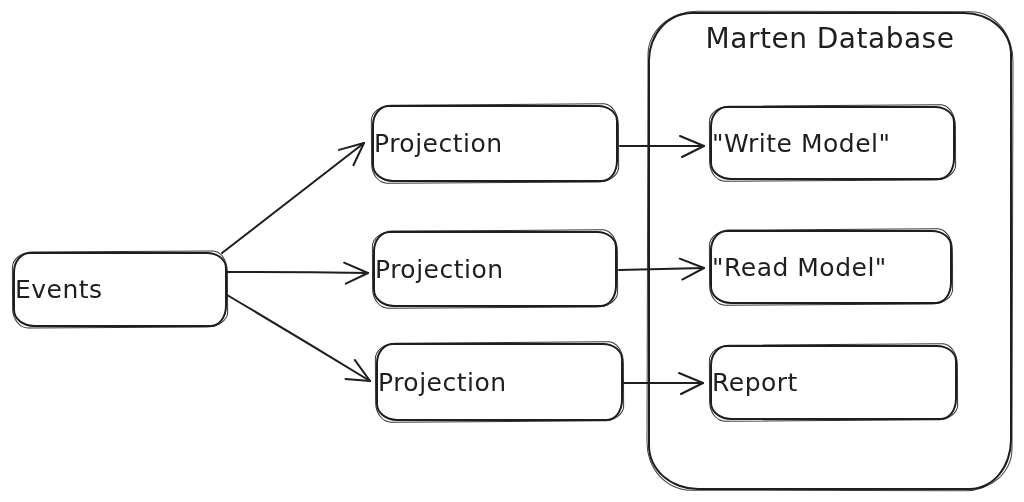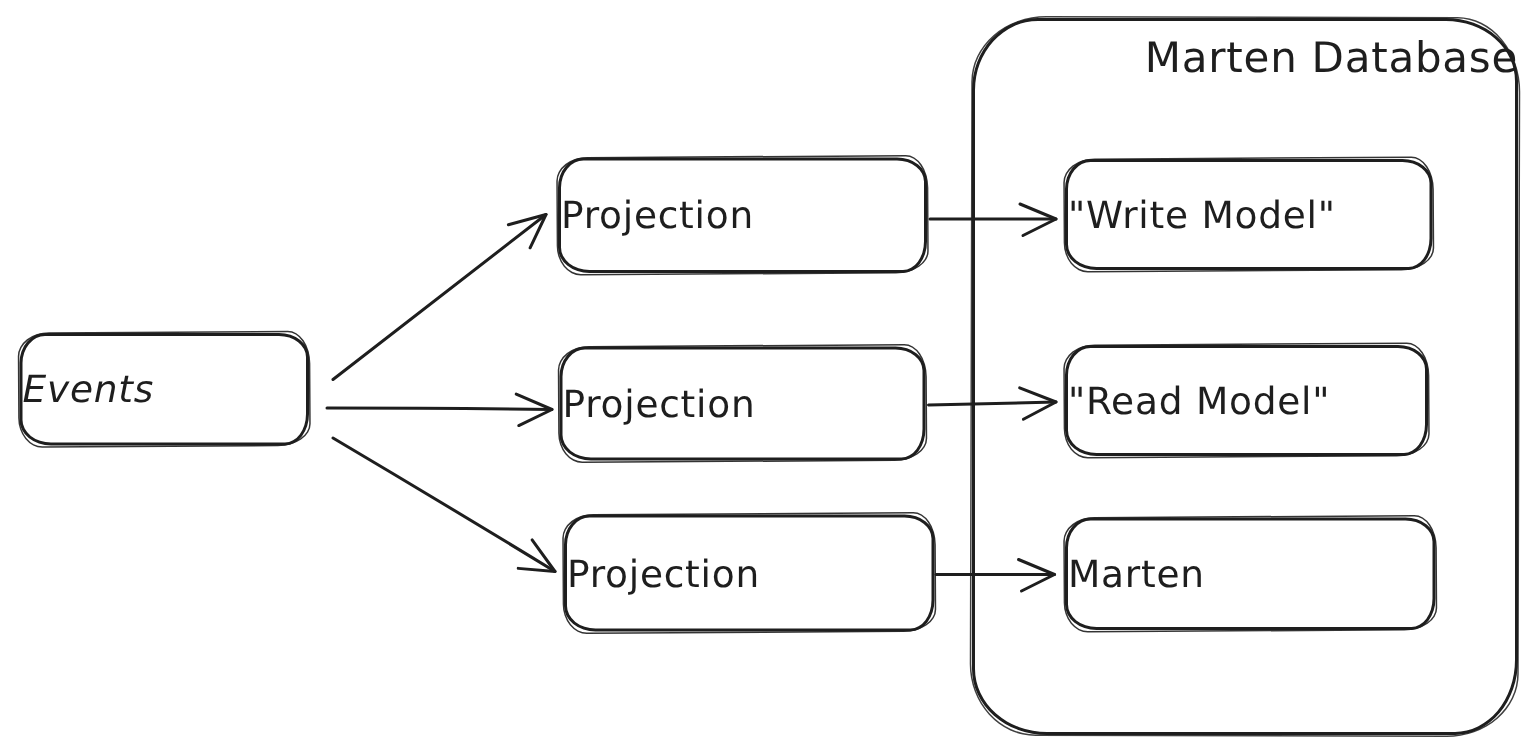--- a/index.html
+++ b/index.html
@@ -55,28 +55,28 @@
     border: 1.3px solid #1e1e1e;
     border-radius: 50px 42px 48px 44px / 44px 50px 42px 48px;
     transform: rotate(0.15deg);
     pointer-events: none;
     opacity: 0.85;
   }
   .db-title {
     position: absolute;
     left: 648px; top: 22px;
     width: 364px;
-    text-align: right;
+    text-align: center;
     font-size: 28px;
     letter-spacing: 0.5px;
     white-space: nowrap;
     user-select: none;
   }
   
-  .n-events      { left: 13px;  top: 222px; width: 193px; height: 75px; font-style: italic; }
+  .n-events      { left: 13px;  top: 252px; width: 214px; height: 75px; }
   .n-projection1 { left: 372px; top: 105px; width: 246px; height: 77px; }
   .n-projection2 { left: 373px; top: 231px; width: 244px; height: 76px; }
   .n-projection3 { left: 376px; top: 343px; width: 247px; height: 78px; }
   .n-write       { left: 710px; top: 106px; width: 245px; height: 74px; }
   .n-read        { left: 710px; top: 230px; width: 242px; height: 74px; }
   .n-report      { left: 710px; top: 345px; width: 247px; height: 75px; }
 
   .arrow-layer {
     position: absolute;
     left: 0; top: 0;
@@ -130,16 +130,16 @@
 
   <div class="sketch-box n-write">
     <span class="node-label">"Write Model"</span>
   </div>
 
   <div class="sketch-box n-read">
     <span class="node-label">"Read Model"</span>
   </div>
 
   <div class="sketch-box n-report">
-    <span class="node-label">Marten</span>
+    <span class="node-label">Report</span>
   </div>
 
 </div>
 
 </body></html>

